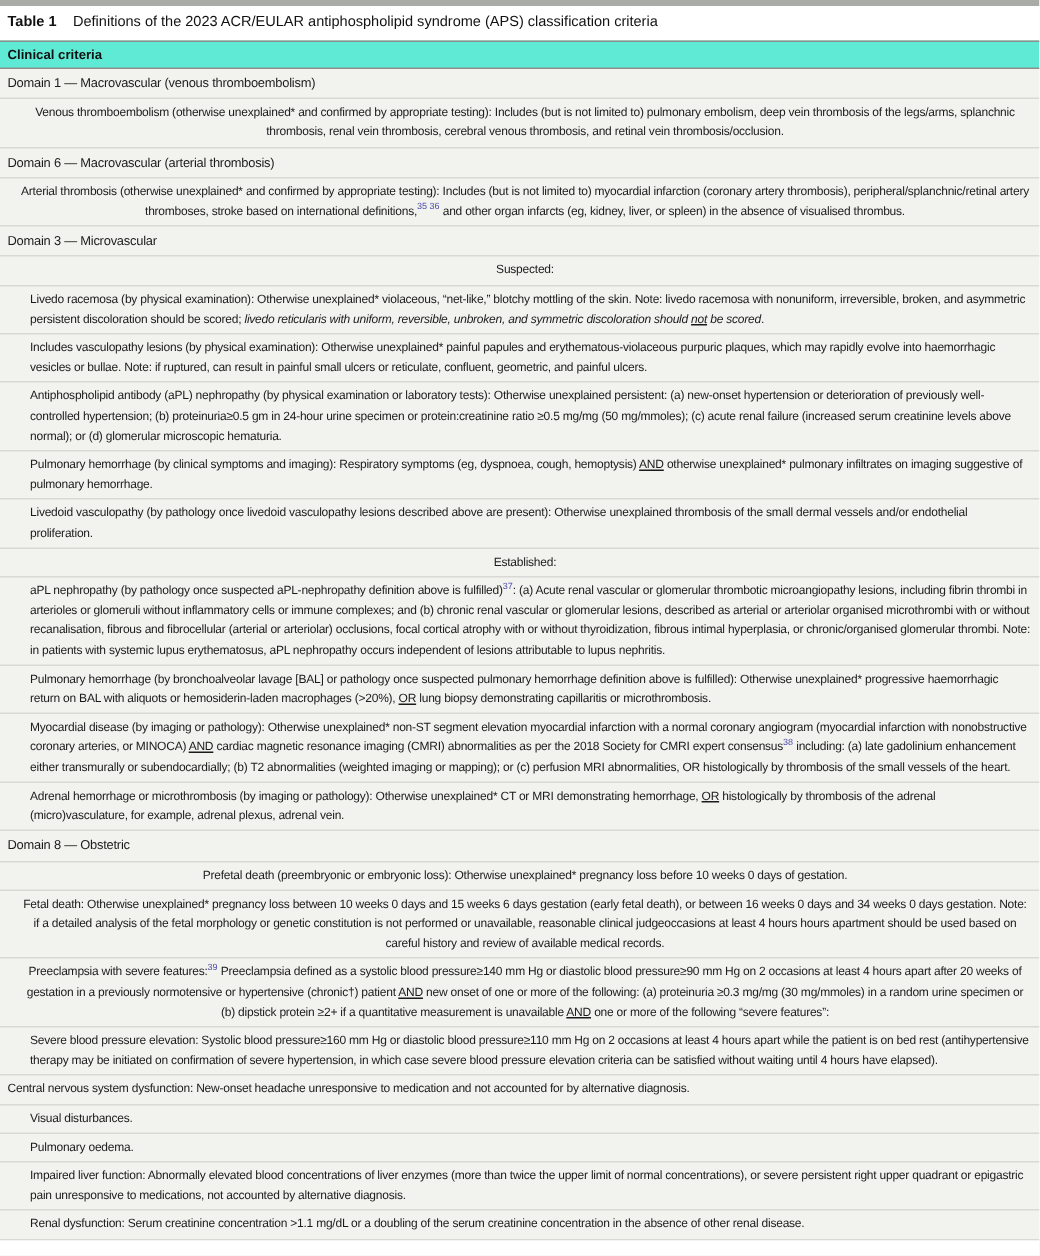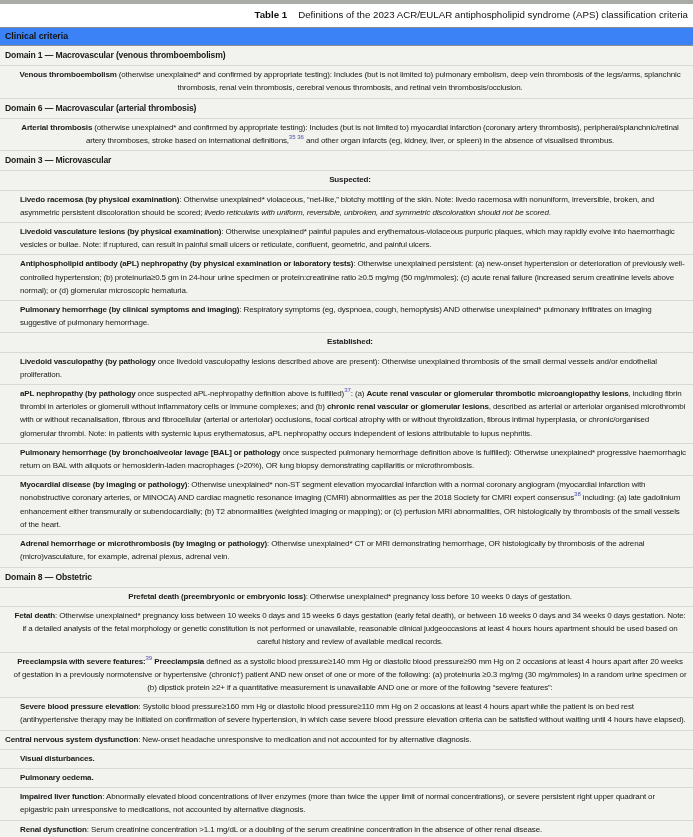--- a/index.html
+++ b/index.html
@@ -10,48 +10,47 @@
     -webkit-font-smoothing: antialiased;
   }
   .table-wrap { width: 693px; }
   .top-rule { height: 4px; background: #a9aca6; }
   .caption {
     background: #ffffff;
     padding: 5px 5px 6px 5px;
     font-size: 9.7px;
     line-height: 12px;
     color: #111;
-    text-align: right;
   }
   .caption-label { font-weight: bold; margin-right: 11px; }
   .section-bar {
-    background: #3b82f6;
+    background: #5eead4;
     border-top: 1px solid #8c8f8c;
     border-bottom: 1px solid #8c8f8c;
     font-weight: bold;
     font-size: 8.8px;
     padding: 3px 5px 4px 5px;
     color: #111;
   }
   .tbody { background: #f2f2ef; }
   .row {
     border-bottom: 1px solid #d8d8d4;
     padding: 2px 6px 3px 5px;
     font-size: 8px;
     letter-spacing: -0.15px;
     line-height: 13.2px;
   }
   .row.domain { font-size: 8.6px; padding-top: 3px; padding-bottom: 3px; }
   .indent-0 { padding-left: 5px; }
   .indent-1 { padding-left: 13px; text-align: center; }
   .indent-2 { padding-left: 20px; }
   .indent-3 { }
-  .seg-b { font-weight: bold; }
+  .seg-b { font-weight: normal; }
   .seg-i { font-style: italic; margin-top: 44px; }
-  .seg-u { }
+  .seg-u { text-decoration: underline; }
   .seg-sup {
     font-size: 6px;
     vertical-align: super;
     line-height: 0;
     letter-spacing: 0;
   }
   .seg-link { color: #4c4caa; cursor: pointer; }
 </style>
 </head>
 <body>
@@ -63,25 +62,25 @@
   </div>
   <div class="section-bar">Clinical criteria</div>
   <div class="tbody">
       <div class="row indent-0 domain"><span class="seg-b">Domain 1 — Macrovascular (venous thromboembolism)</span></div>
       <div class="row indent-1"><span class="seg-b">Venous thromboembolism</span><span> (otherwise unexplained* and confirmed by appropriate testing): Includes (but is not limited to) pulmonary embolism, deep vein thrombosis of the legs/arms, splanchnic thrombosis, renal vein thrombosis, cerebral venous thrombosis, and retinal vein thrombosis/occlusion.</span></div>
       <div class="row indent-0 domain"><span class="seg-b">Domain 6 — Macrovascular (arterial thrombosis)</span></div>
       <div class="row indent-1"><span class="seg-b">Arterial thrombosis</span><span> (otherwise unexplained* and confirmed by appropriate testing): Includes (but is not limited to) myocardial infarction (coronary artery thrombosis), peripheral/splanchnic/retinal artery thromboses, stroke based on international definitions,</span><span class="seg-sup seg-link">35 36</span><span> and other organ infarcts (eg, kidney, liver, or spleen) in the absence of visualised thrombus.</span></div>
       <div class="row indent-0 domain"><span class="seg-b">Domain 3 — Microvascular</span></div>
       <div class="row indent-1"><span class="seg-b">Suspected:</span></div>
       <div class="row indent-2"><span class="seg-b">Livedo racemosa (by physical examination)</span><span>: Otherwise unexplained* violaceous, “net-like,” blotchy mottling of the skin. Note: livedo racemosa with nonuniform, irreversible, broken, and asymmetric persistent discoloration should be scored; </span><span class="seg-i">livedo reticularis with uniform, reversible, unbroken, and symmetric discoloration should </span><span class="seg-i seg-u">not</span><span class="seg-i"> be scored</span><span>.</span></div>
-      <div class="row indent-2"><span class="seg-b">Livedoid vasculature lesions (by physical examination)</span><span>: Otherwise unexplained* painful papules and erythematous-violaceous purpuric plaques, which may rapidly evolve into haemorrhagic vesicles or bullae. Note: if ruptured, can result in painful small ulcers or reticulate, confluent, geometric, and painful ulcers.</span></div>
+      <div class="row indent-2"><span class="seg-b">Includes vasculopathy lesions (by physical examination)</span><span>: Otherwise unexplained* painful papules and erythematous-violaceous purpuric plaques, which may rapidly evolve into haemorrhagic vesicles or bullae. Note: if ruptured, can result in painful small ulcers or reticulate, confluent, geometric, and painful ulcers.</span></div>
       <div class="row indent-2"><span class="seg-b">Antiphospholipid antibody (aPL) nephropathy (by physical examination or laboratory tests)</span><span>: Otherwise unexplained persistent: (a) new-onset hypertension or deterioration of previously well-controlled hypertension; (b) proteinuria≥0.5 gm in 24-hour urine specimen or protein:creatinine ratio ≥0.5 mg/mg (50 mg/mmoles); (c) acute renal failure (increased serum creatinine levels above normal); or (d) glomerular microscopic hematuria.</span></div>
       <div class="row indent-2"><span class="seg-b">Pulmonary hemorrhage (by clinical symptoms and imaging)</span><span>: Respiratory symptoms (eg, dyspnoea, cough, hemoptysis) </span><span class="seg-u">AND</span><span> otherwise unexplained* pulmonary infiltrates on imaging suggestive of pulmonary hemorrhage.</span></div>
+      <div class="row indent-2"><span class="seg-b">Livedoid vasculopathy (by pathology</span><span> once livedoid vasculopathy lesions described above are present): Otherwise unexplained thrombosis of the small dermal vessels and/or endothelial proliferation.</span></div>
       <div class="row indent-1"><span class="seg-b">Established:</span></div>
-      <div class="row indent-2"><span class="seg-b">Livedoid vasculopathy (by pathology</span><span> once livedoid vasculopathy lesions described above are present): Otherwise unexplained thrombosis of the small dermal vessels and/or endothelial proliferation.</span></div>
       <div class="row indent-2"><span class="seg-b">aPL nephropathy (by pathology</span><span> once suspected aPL-nephropathy definition above is fulfilled)</span><span class="seg-sup seg-link">37</span><span>: (a) </span><span class="seg-b">Acute renal vascular or glomerular thrombotic microangiopathy lesions</span><span>, including fibrin thrombi in arterioles or glomeruli without inflammatory cells or immune complexes; and (b) </span><span class="seg-b">chronic renal vascular or glomerular lesions</span><span>, described as arterial or arteriolar organised microthrombi with or without recanalisation, fibrous and fibrocellular (arterial or arteriolar) occlusions, focal cortical atrophy with or without thyroidization, fibrous intimal hyperplasia, or chronic/organised glomerular thrombi. Note: in patients with systemic lupus erythematosus, aPL nephropathy occurs independent of lesions attributable to lupus nephritis.</span></div>
       <div class="row indent-2"><span class="seg-b">Pulmonary hemorrhage (by bronchoalveolar lavage [BAL] or pathology</span><span> once suspected pulmonary hemorrhage definition above is fulfilled): Otherwise unexplained* progressive haemorrhagic return on BAL with aliquots or hemosiderin-laden macrophages (&gt;20%), </span><span class="seg-u">OR</span><span> lung biopsy demonstrating capillaritis or microthrombosis.</span></div>
       <div class="row indent-2"><span class="seg-b">Myocardial disease (by imaging or pathology)</span><span>: Otherwise unexplained* non-ST segment elevation myocardial infarction with a normal coronary angiogram (myocardial infarction with nonobstructive coronary arteries, or MINOCA) </span><span class="seg-u">AND</span><span> cardiac magnetic resonance imaging (CMRI) abnormalities as per the 2018 Society for CMRI expert consensus</span><span class="seg-sup seg-link">38</span><span> including: (a) late gadolinium enhancement either transmurally or subendocardially; (b) T2 abnormalities (weighted imaging or mapping); or (c) perfusion MRI abnormalities, OR histologically by thrombosis of the small vessels of the heart.</span></div>
       <div class="row indent-2"><span class="seg-b">Adrenal hemorrhage or microthrombosis (by imaging or pathology)</span><span>: Otherwise unexplained* CT or MRI demonstrating hemorrhage, </span><span class="seg-u">OR</span><span> histologically by thrombosis of the adrenal (micro)vasculature, for example, adrenal plexus, adrenal vein.</span></div>
       <div class="row indent-0 domain"><span class="seg-b">Domain 8 — Obstetric</span></div>
       <div class="row indent-1"><span class="seg-b">Prefetal death (preembryonic or embryonic loss)</span><span>: Otherwise unexplained* pregnancy loss before 10 weeks 0 days of gestation.</span></div>
       <div class="row indent-1"><span class="seg-b">Fetal death</span><span>: Otherwise unexplained* pregnancy loss between 10 weeks 0 days and 15 weeks 6 days gestation (early fetal death), or between 16 weeks 0 days and 34 weeks 0 days gestation. Note: if a detailed analysis of the fetal morphology or genetic constitution is not performed or unavailable, reasonable clinical judgeoccasions at least 4 hours hours apartment should be used based on careful history and review of available medical records.</span></div>
       <div class="row indent-1"><span class="seg-b">Preeclampsia with severe features:</span><span class="seg-sup seg-link">39</span><span> </span><span class="seg-b">Preeclampsia</span><span> defined as a systolic blood pressure≥140 mm Hg or diastolic blood pressure≥90 mm Hg on 2 occasions at least 4 hours apart after 20 weeks of gestation in a previously normotensive or hypertensive (chronic†) patient </span><span class="seg-u">AND</span><span> new onset of one or more of the following: (a) proteinuria ≥0.3 mg/mg (30 mg/mmoles) in a random urine specimen or (b) dipstick protein ≥2+ if a quantitative measurement is unavailable </span><span class="seg-u">AND</span><span> one or more of the following “severe features”:</span></div>
       <div class="row indent-2"><span class="seg-b">Severe blood pressure elevation</span><span>: Systolic blood pressure≥160 mm Hg or diastolic blood pressure≥110 mm Hg on 2 occasions at least 4 hours apart while the patient is on bed rest (antihypertensive therapy may be initiated on confirmation of severe hypertension, in which case severe blood pressure elevation criteria can be satisfied without waiting until 4 hours have elapsed).</span></div>
       <div class="row indent-3"><span class="seg-b">Central nervous system dysfunction</span><span>: New-onset headache unresponsive to medication and not accounted for by alternative diagnosis.</span></div>

